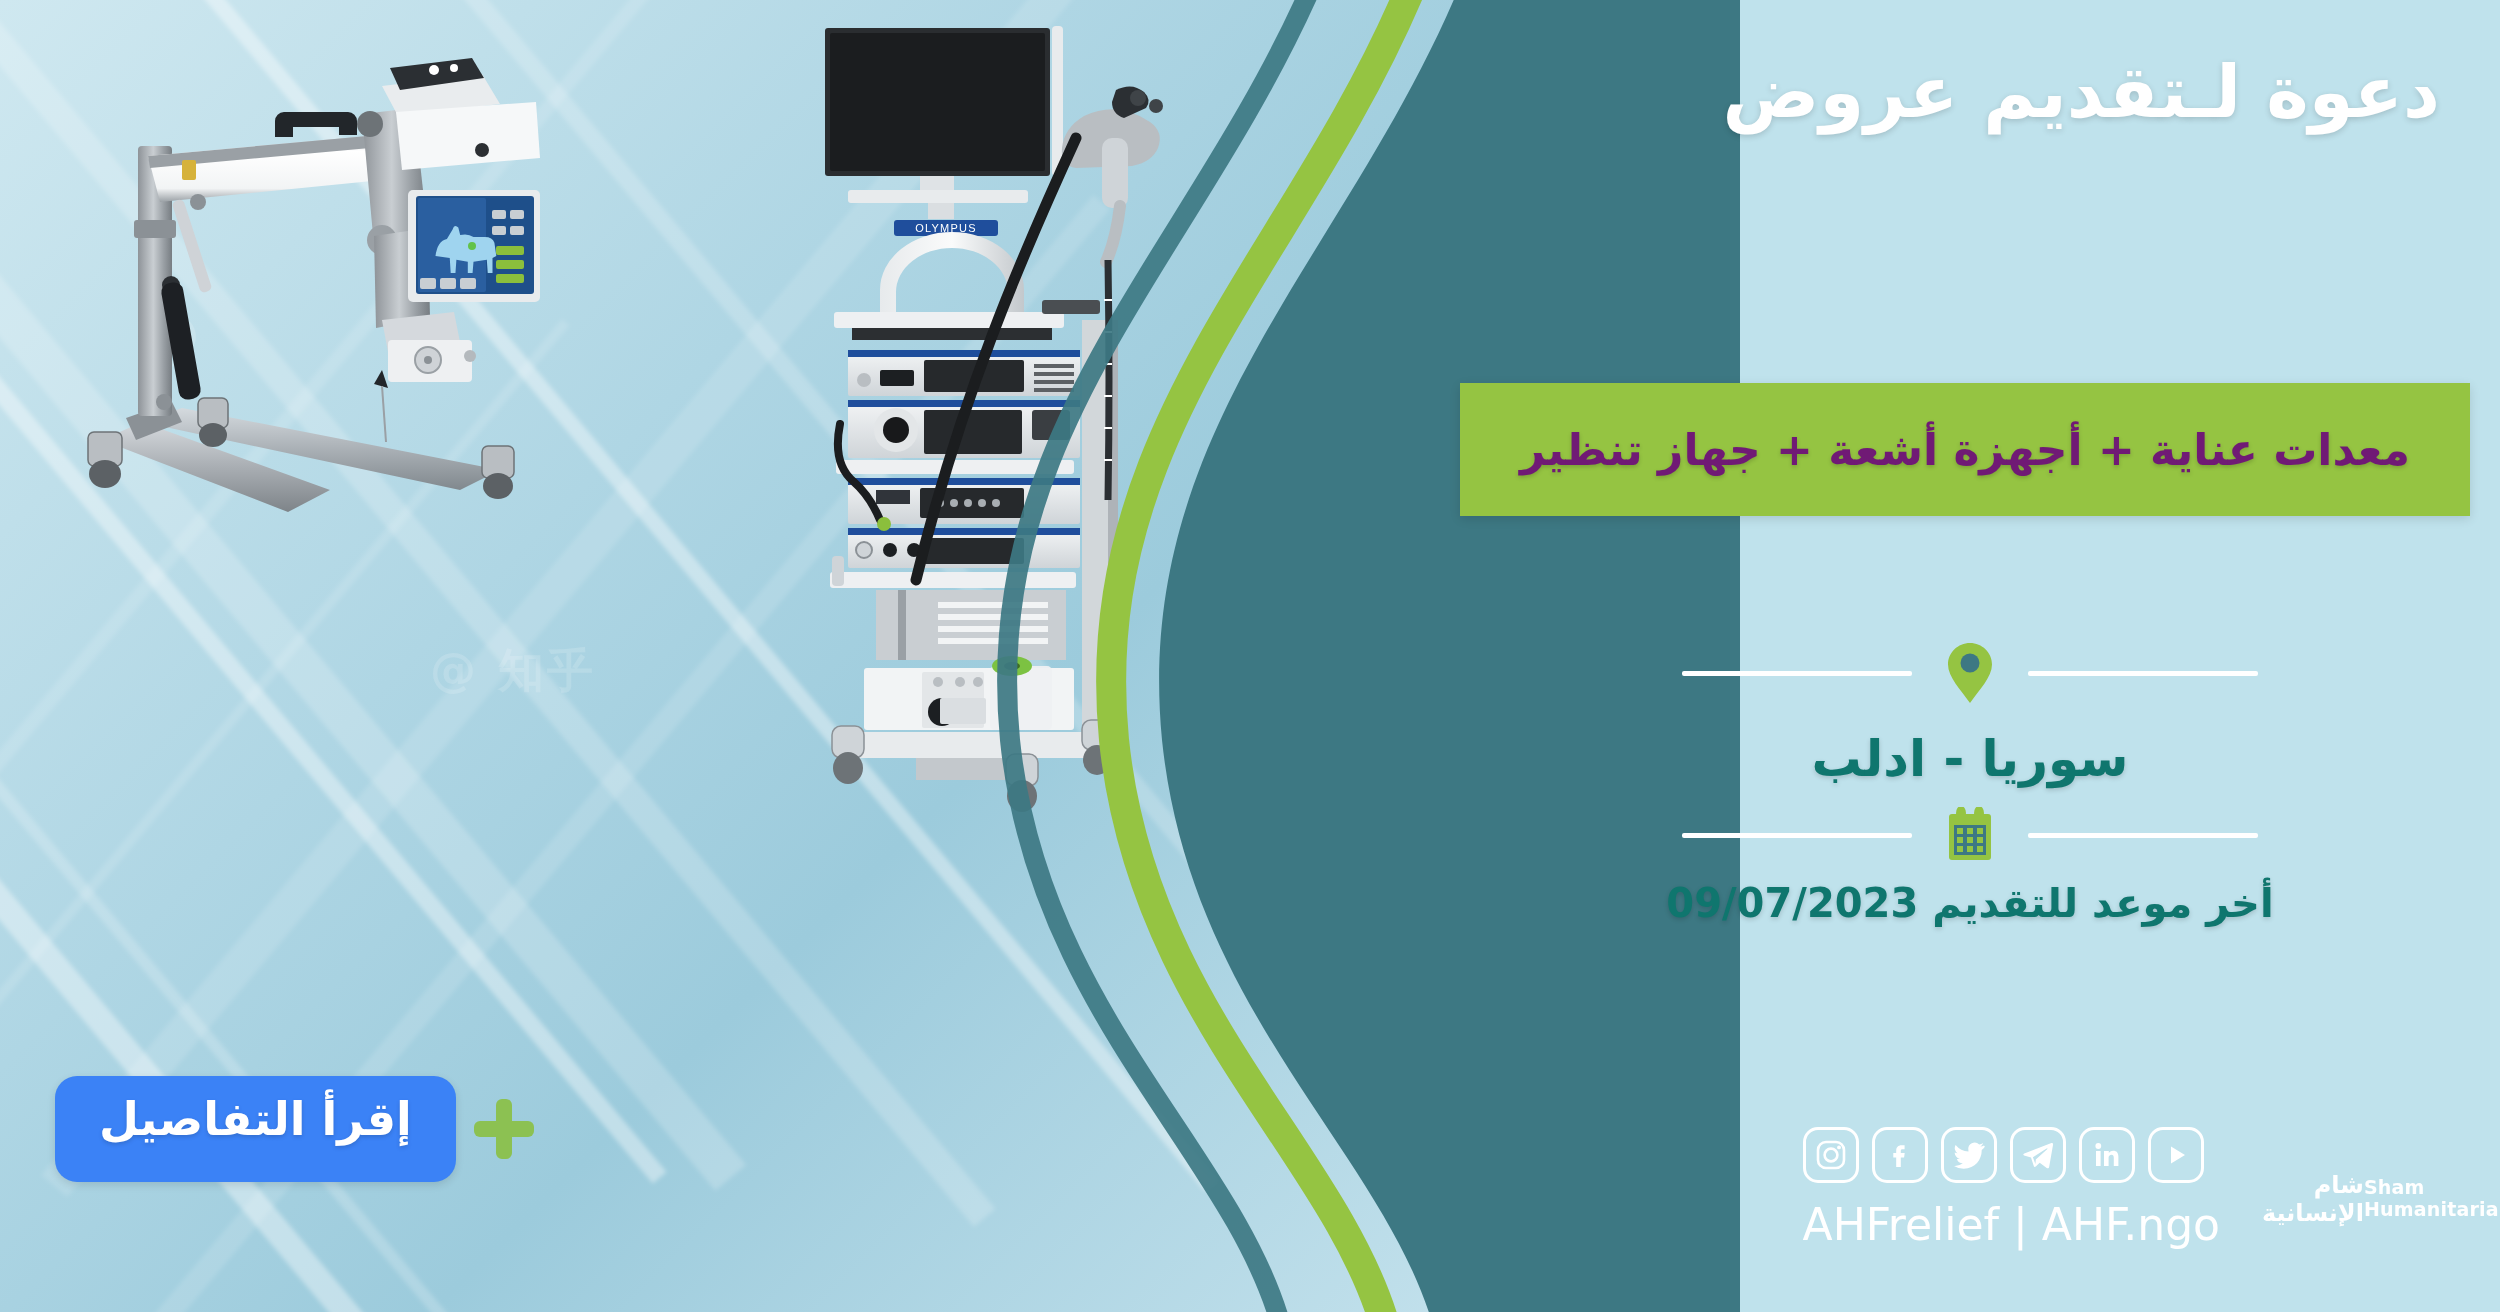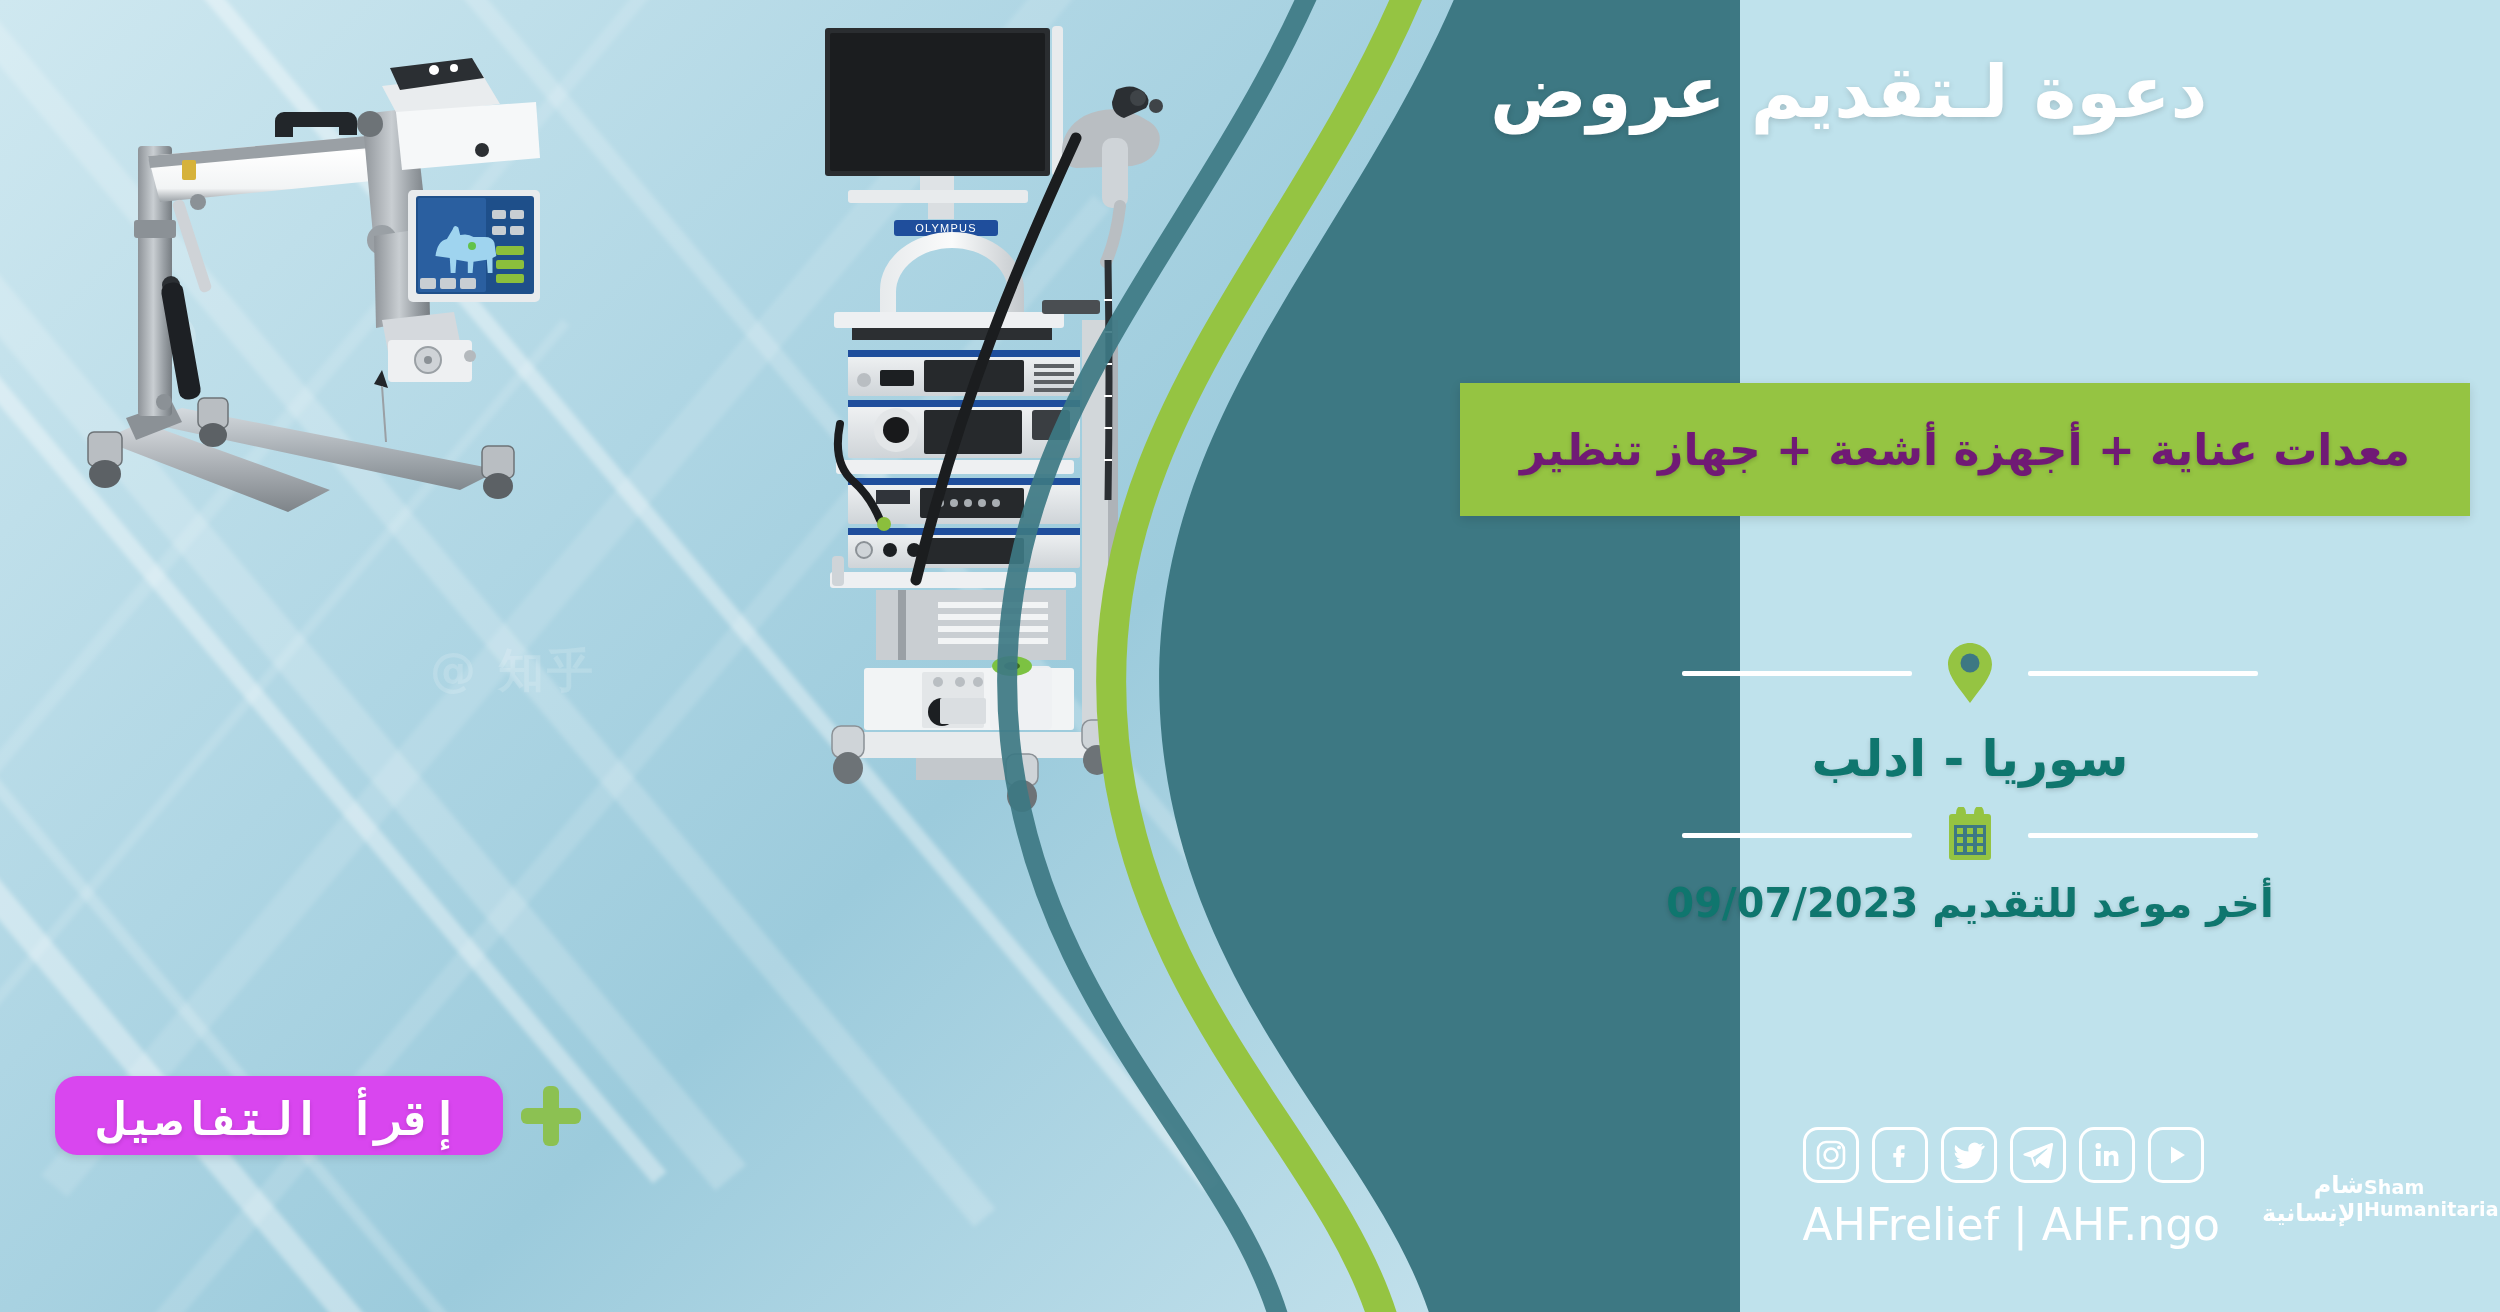--- a/index.html
+++ b/index.html
@@ -36,21 +36,21 @@
   .divider{ position:absolute; left:980px; top:0; width:760px; height:1312px; }
 
   
   .right-panel{
     position:absolute; right:0; top:0; width:1060px; height:1312px;
     color:#fff;
   }
 
   .headline{
     position:absolute; right:60px; top:46px; width:950px;
-    text-align:left; direction:rtl;
+    text-align:right; direction:rtl;
     font-size:72px; font-weight:700; line-height:1.28;
     letter-spacing:-1px;
     text-shadow:0 2px 6px rgba(0,0,0,.16);
   }
 
   .green-banner{
     position:absolute; right:30px; top:383px;
     width:1010px; height:133px;
     background:#95C442;
     display:flex; align-items:center; justify-content:center;
@@ -98,25 +98,24 @@
     display:flex; align-items:center; justify-content:center;
   }
   .handle{ font-size:44px; font-weight:400; color:#fff; letter-spacing:0px; }
 
   
   .cta{
     position:absolute; left:55px; top:1076px;
     display:flex; align-items:center; gap:18px;
   }
   .cta-pill{
-    background:#d946ef; border-radius:22px;
-    padding:16px 44px 6px;
+    background:#3b82f6; border-radius:22px;
+    padding:16px 44px 36px;
     display:flex; align-items:center; justify-content:center;
     box-shadow:0 3px 9px rgba(0,0,0,.12);
-    font-family:Liberation Mono, monospace;
   }
   .cta-pill span{
     direction:rtl; color:#fff; font-size:46px; font-weight:700;
     text-shadow:0 2px 4px rgba(0,0,0,.15);
   }
   .plus{ position:relative; width:60px; height:60px; }
   .plus i{ position:absolute; background:#8CC152; border-radius:6px; display:block; }
   .plus i.h{ left:0; top:22px; width:60px; height:16px; }
   .plus i.v{ top:0; left:22px; width:16px; height:60px; }
 

